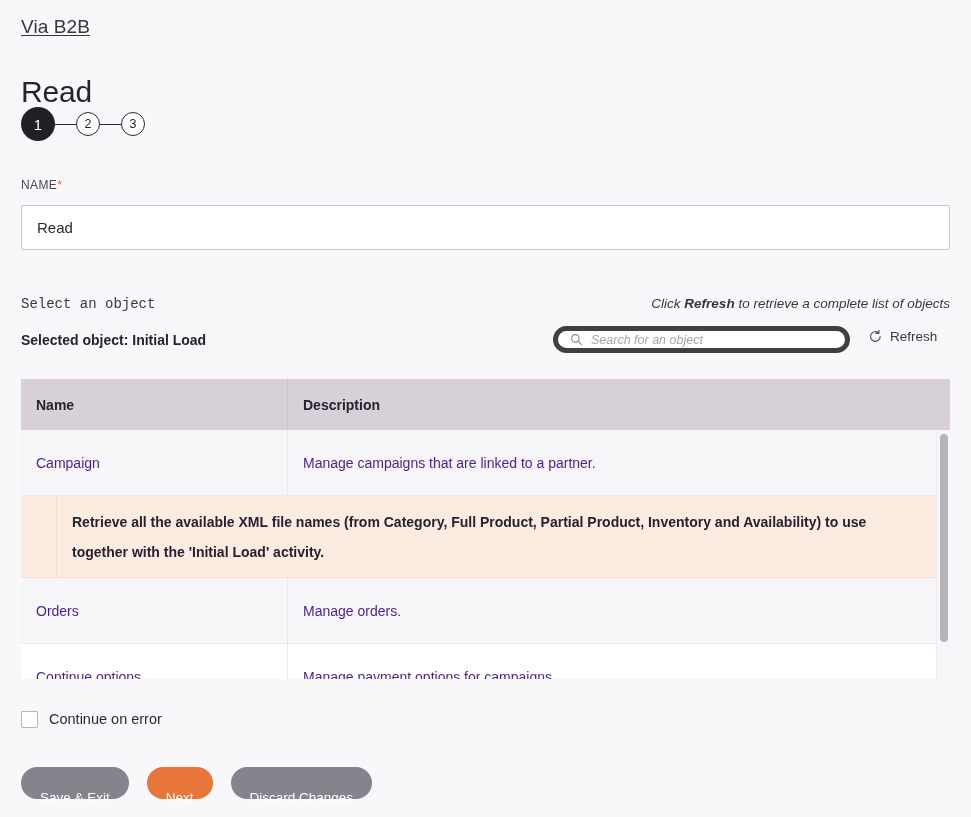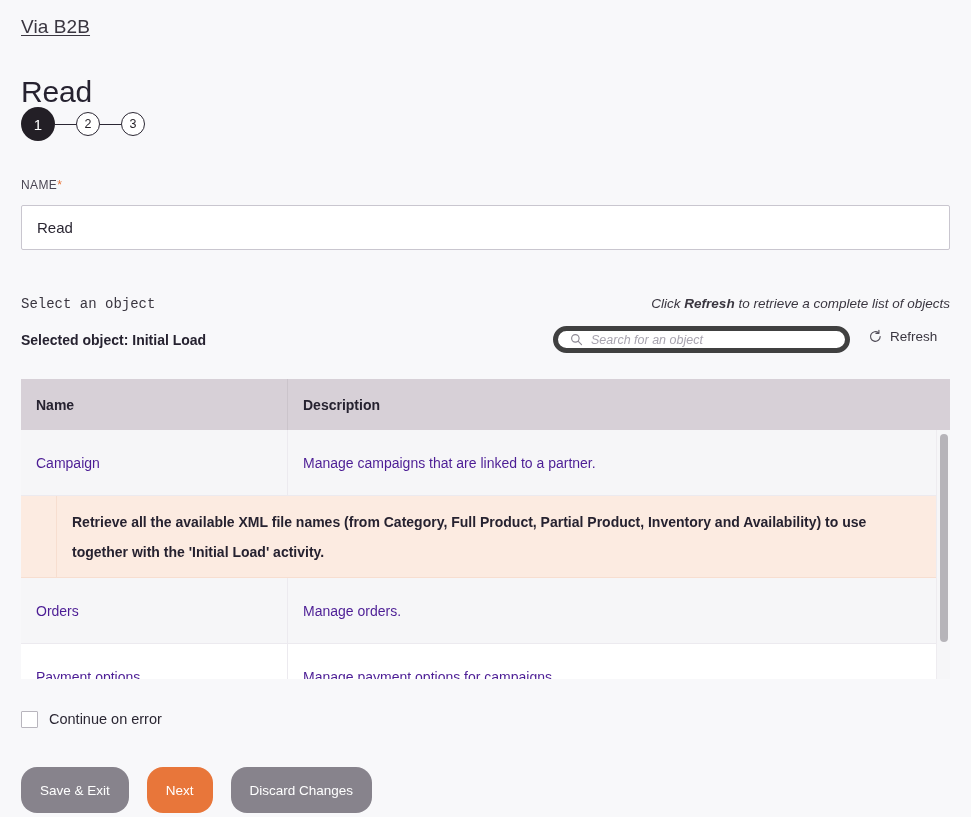--- a/index.html
+++ b/index.html
@@ -312,22 +312,22 @@
     position: absolute;
     left: 21px;
     top: 767px;
     display: flex;
     align-items: center;
     gap: 18px;
   }
   .btn {
     border: none;
     border-radius: 16px;
-    height: 46px;
-    padding: 0 19px;
+    height: 25px;
+    padding: 16px 19px;
     font-family: "Liberation Sans", sans-serif;
     font-size: 13.5px;
     color: #ffffff;
     cursor: pointer;
     line-height: 29px;
   }
   .btn-gray { background: #87838c; }
   .btn-primary { background: #e8763a; }
 </style>
 </head>
@@ -398,21 +398,21 @@
       </div>
 
       <div class="row alt">
         <div class="cell col-name">Orders</div>
         <div class="cell col-desc">
           <span class="desc-text">Manage orders.</span>
         </div>
       </div>
 
       <div class="row plain">
-        <div class="cell col-name">Payment options</div>
+        <div class="cell col-name">Continue options</div>
         <div class="cell col-desc">
           <span class="desc-text">Manage payment options for campaigns.</span>
         </div>
       </div>
 
     </div>
 
     <div class="scrollbar-track">
       <div class="scrollbar-thumb"></div>
     </div>

